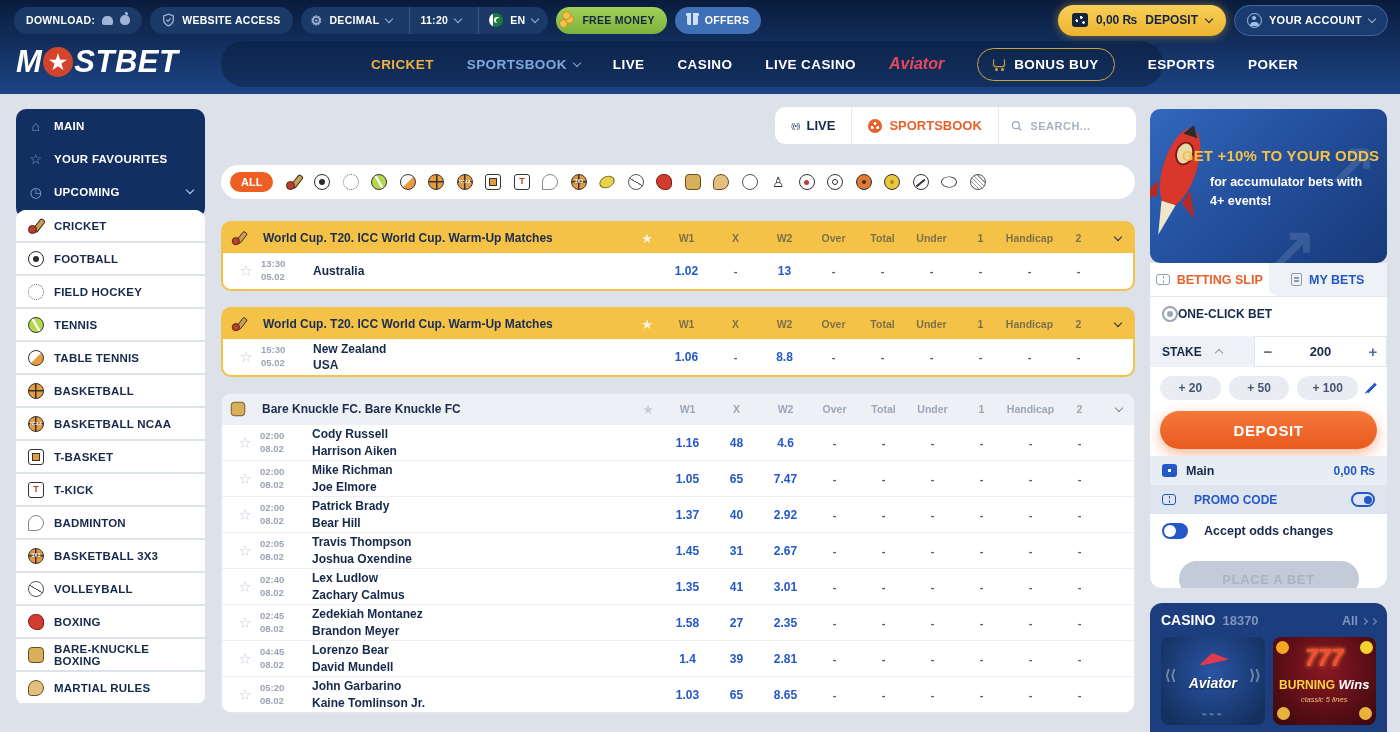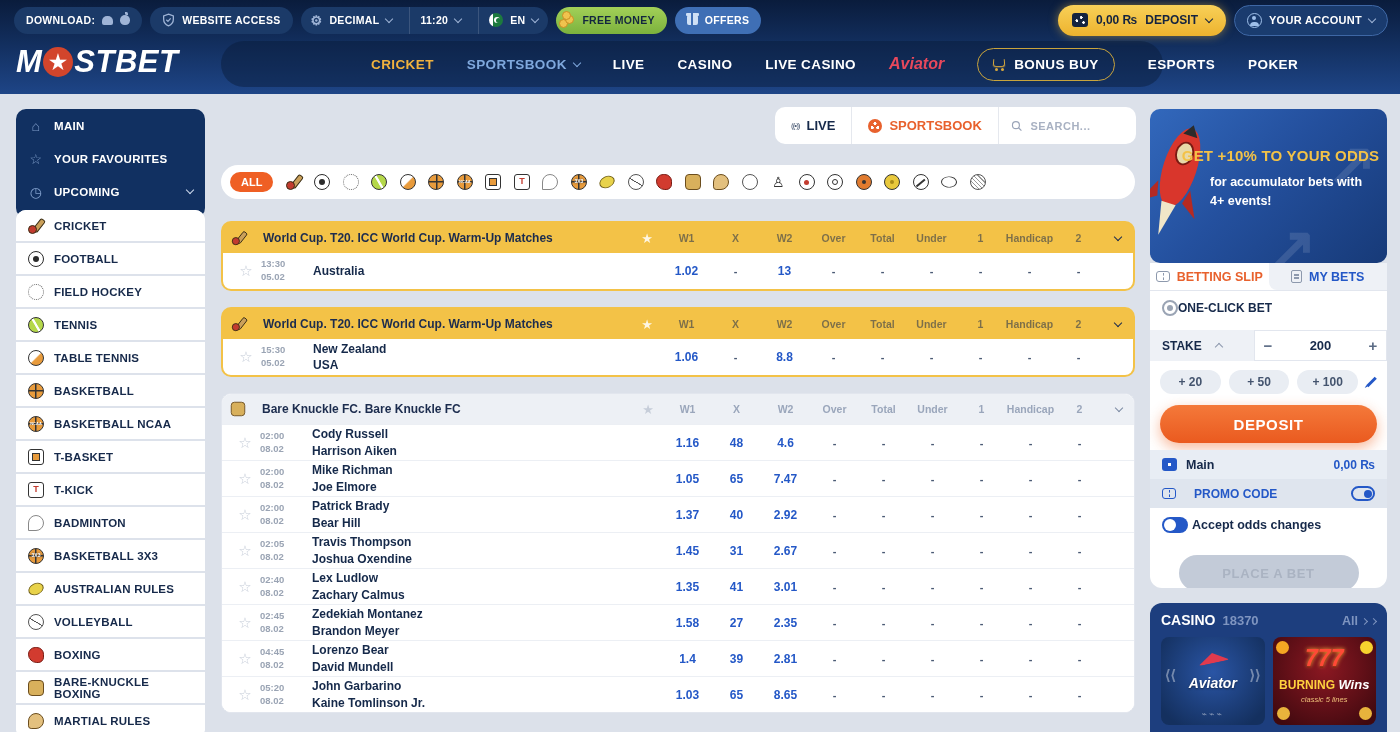--- a/index.html
+++ b/index.html
@@ -132,21 +132,21 @@
   .mnames{font-size:12px;font-weight:bold;color:#15294a;line-height:1.35;padding-left:4px}
   .odd{text-align:center;font-size:12px;font-weight:bold;color:#2458c7}
   .odd.dash{color:#4a5a74;font-size:11px}
   
   .banner{position:absolute;left:1150px;top:109px;width:237px;height:154px;border-radius:10px;background:linear-gradient(135deg,#3268bc 0%,#24509e 45%,#173a78 100%);overflow:hidden}
   .banner .arrow{position:absolute;color:rgba(255,255,255,.12);font-size:60px;font-weight:bold}
   .bn-title{position:absolute;left:30px;right:6px;top:38px;text-align:center;color:#f3c247;font-weight:800;font-size:15px;letter-spacing:.2px}
   .bn-sub{position:absolute;left:60px;right:10px;top:64px;text-align:left;color:#fff;font-weight:bold;font-size:12.5px;line-height:1.5}
   .rocket{position:absolute;left:-14px;top:6px;transform:rotate(18deg)}
   .slip{position:absolute;left:1150px;top:263px;width:237px;height:325px;background:#fff;border-radius:0 0 12px 12px;overflow:hidden}
-  .slip-tabs{display:flex;height:28px;border-bottom:1px solid #e2e6ee}
+  .slip-tabs{display:flex;height:34px;border-bottom:1px solid #e2e6ee}
   .slip-tab{flex:1;display:flex;align-items:center;justify-content:center;gap:7px;font-weight:800;font-size:12.5px;cursor:pointer}
   .slip-tab.active{color:#e8612d;background:#fff}
   .slip-tab.idle{color:#2458c7;background:#eef1f6;border-radius:0 0 0 8px}
   .ico-ticket{width:14px;height:11px;border:1.6px solid #8d99ad;border-radius:3px;position:relative;display:inline-block}
   .ico-ticket::after{content:"";position:absolute;left:50%;top:1px;bottom:1px;border-left:1.5px dashed #8d99ad}
   .ico-doc{width:11px;height:13px;border:1.6px solid #8d99ad;border-radius:2px;position:relative;display:inline-block}
   .ico-doc::after{content:"";position:absolute;left:2px;right:2px;top:3px;height:1.5px;background:#8d99ad;box-shadow:0 3px 0 #8d99ad}
   .oneclick{height:33px;display:flex;align-items:center;gap:0;padding:0 12px;font-weight:800;font-size:12px;color:#16294a}
   .radio{width:16px;height:16px;border:2px solid #9aa4b4;border-radius:50%;position:relative;cursor:pointer}
   .radio::after{content:"";position:absolute;inset:3px;border-radius:50%;background:#9aa4b4}
@@ -161,21 +161,21 @@
   .ico-pencil{width:3px;height:12px;background:#2458c7;transform:rotate(45deg);position:relative;margin:0 4px;cursor:pointer}
   .ico-pencil::after{content:"";position:absolute;left:0;bottom:-3px;border-left:1.5px solid transparent;border-right:1.5px solid transparent;border-top:3px solid #2458c7}
   .dep-btn{display:block;margin:7px 10px;width:217px;height:38px;border:none;border-radius:19px;background:linear-gradient(180deg,#f4793a,#ea5a1f);color:#fff;font-family:inherit;font-weight:800;font-size:15px;letter-spacing:.6px;cursor:pointer;box-shadow:0 5px 14px rgba(240,99,33,.45)}
   .wal-row{height:29px;display:flex;align-items:center;gap:9px;padding:0 12px;background:#e8edf4;font-weight:800;font-size:12.5px;color:#16294a}
   .wal-ic{width:15px;height:13px;border-radius:3px;background:radial-gradient(circle at 50% 50%,#fff 1.6px,transparent 1.9px),#2458c7}
   .wal-bal{margin-left:auto;color:#2458c7;font-size:12px}
   .promo-row{height:29px;display:flex;align-items:center;gap:18px;padding:0 12px;background:#dfe5ee;font-weight:800;font-size:12px;color:#2458c7;cursor:pointer}
   .promo-row .ico-ticket{border-color:#2458c7}.promo-row .ico-ticket::after{border-color:#2458c7}
   .tog-off{margin-left:auto;width:24px;height:15px;border:2px solid #2458c7;border-radius:8px;position:relative;cursor:pointer}
   .tog-off::after{content:"";position:absolute;right:1.5px;top:1.5px;width:8px;height:8px;border-radius:50%;background:#2458c7}
-  .accept-row{height:33px;display:flex;align-items:center;gap:4px;padding:16px 12px;font-weight:800;font-size:12.5px;color:#16294a}
+  .accept-row{height:33px;display:flex;align-items:center;gap:16px;padding:16px 12px;font-weight:800;font-size:12.5px;color:#16294a}
   .tog-on{width:26px;height:16px;background:#2458c7;border-radius:8px;position:relative;cursor:pointer}
   .tog-on::after{content:"";position:absolute;left:2px;top:2px;width:12px;height:12px;border-radius:50%;background:#fff}
   .place-btn{display:block;margin:14px auto 0;width:180px;height:36px;border:none;border-radius:18px;background:#c3cbd8;color:#aab3c2;font-family:inherit;font-weight:800;font-size:13px;letter-spacing:.6px}
   
   .casino{position:absolute;left:1150px;top:603px;width:237px;height:140px;background:#1d3e7e;border-radius:12px;padding:9px 11px}
   .cas-hd{display:flex;align-items:baseline;gap:7px}
   .cas-title{color:#fff;font-weight:800;font-size:14px}
   .cas-count{color:#7f95c0;font-weight:bold;font-size:13px}
   .cas-all{margin-left:auto;color:#7f95c0;font-weight:bold;font-size:12.5px;display:flex;align-items:center;gap:4px;cursor:pointer}
   .cas-all .chv{width:5px;height:5px;transform:rotate(-45deg);margin-top:0}
@@ -330,24 +330,20 @@
         <span class="si si-t-kick"></span>
         <span class="sw-label">T-KICK</span>
       </div>
       <div class="sw-item">
         <span class="si si-badminton"></span>
         <span class="sw-label">BADMINTON</span>
       </div>
       <div class="sw-item">
         <span class="si si-basketball-3x3"></span>
         <span class="sw-label">BASKETBALL 3X3</span>
-      </div>
-      <div class="sw-item">
-        <span class="si si-australian-rules"></span>
-        <span class="sw-label">AUSTRALIAN RULES</span>
       </div>
       <div class="sw-item">
         <span class="si si-volleyball"></span>
         <span class="sw-label">VOLLEYBALL</span>
       </div>
       <div class="sw-item">
         <span class="si si-boxing"></span>
         <span class="sw-label">BOXING</span>
       </div>
       <div class="sw-item">

